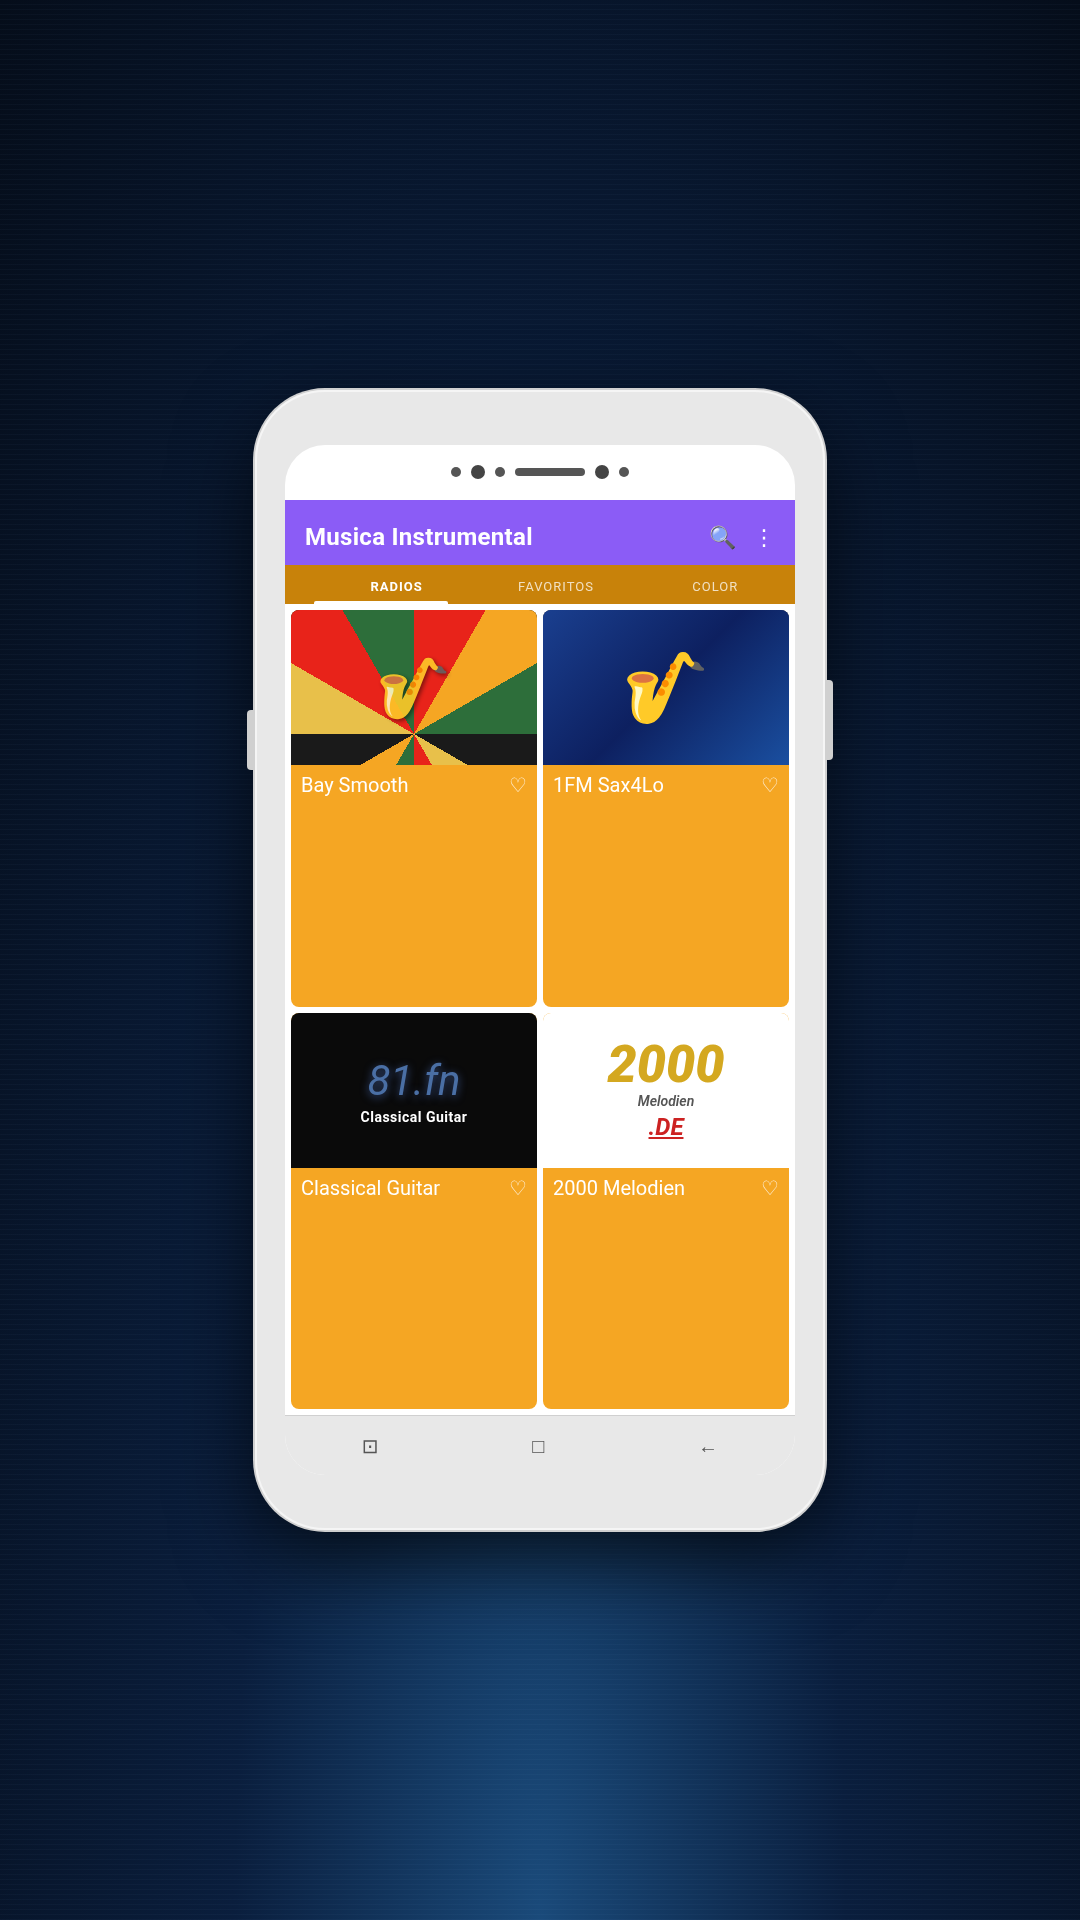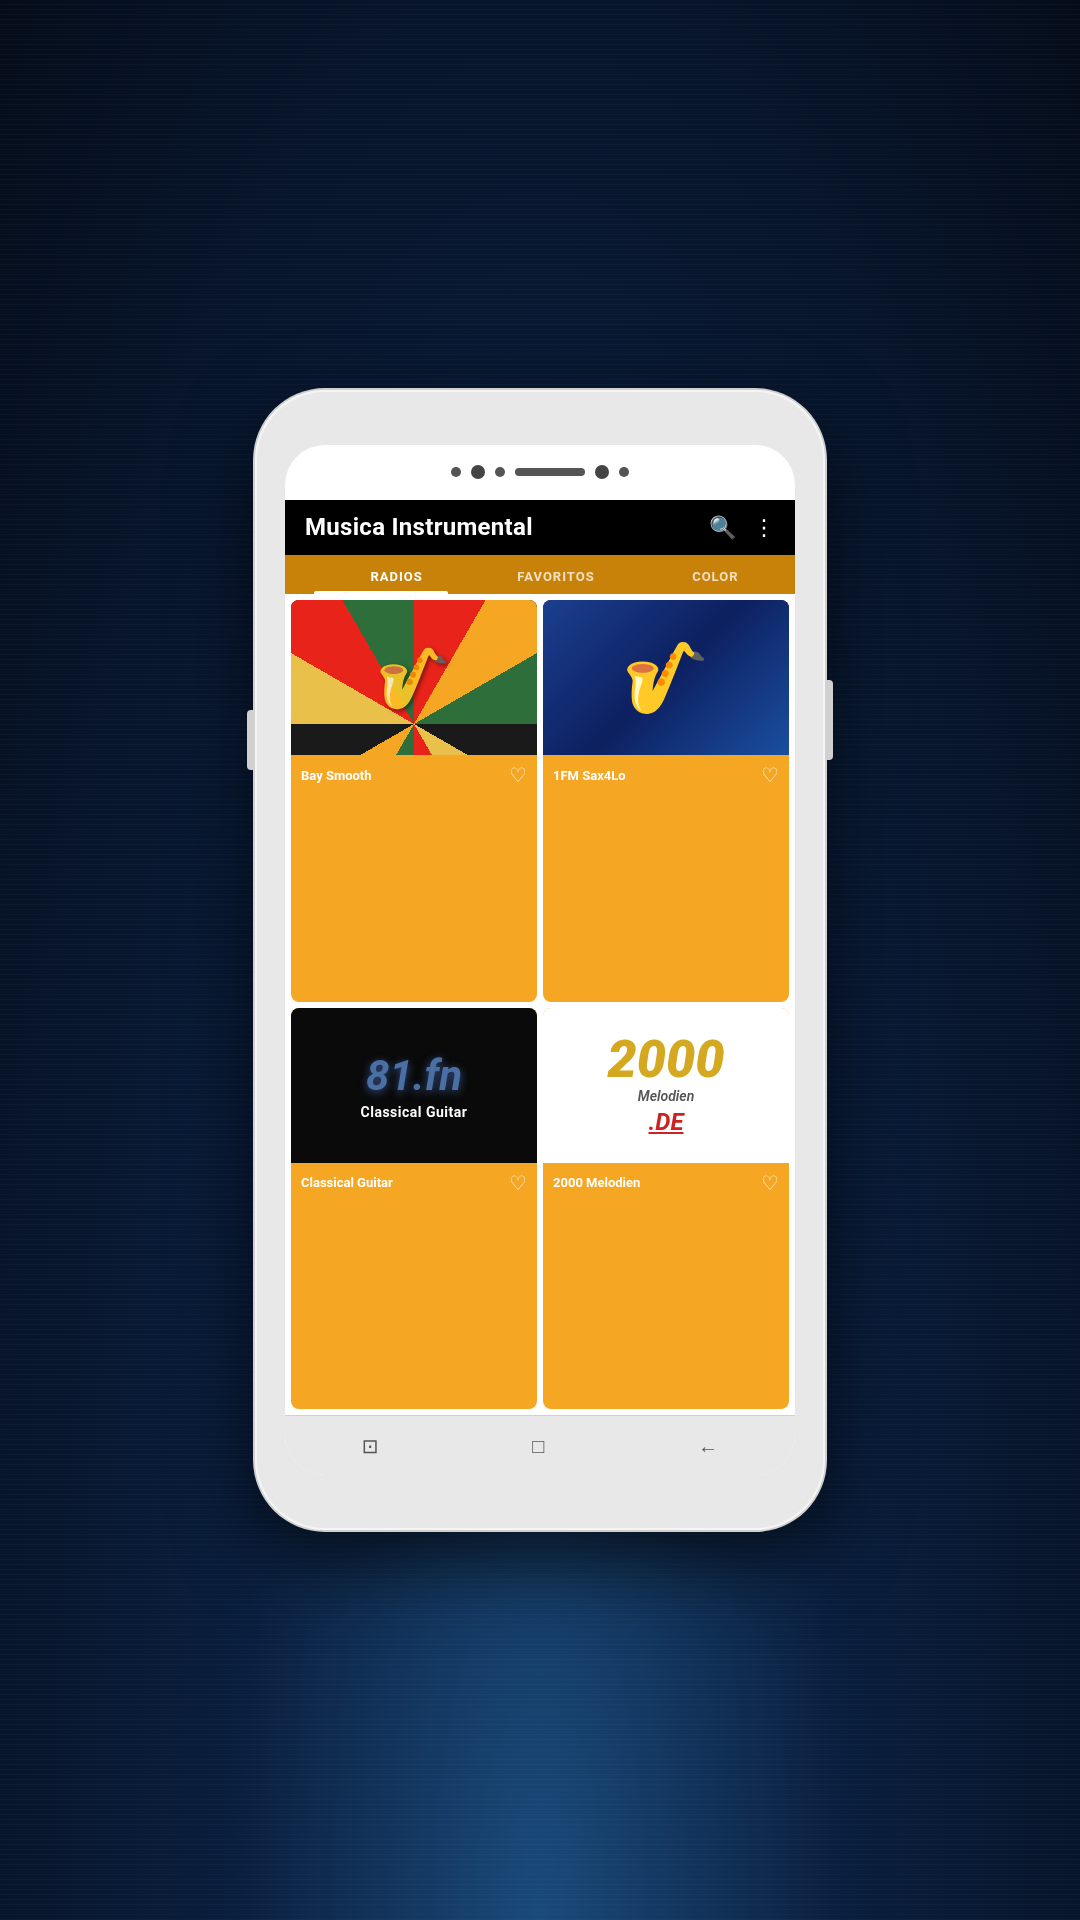--- a/index.html
+++ b/index.html
@@ -118,22 +118,22 @@
     .app-container {
       flex: 1;
       display: flex;
       flex-direction: column;
       margin-top: 55px;
       overflow: hidden;
     }
 
     
     .app-header {
-      background: #000000;
-      padding: 13px 20px 14px;
+      background: #8b5cf6;
+      padding: 23px 20px 14px;
       display: flex;
       align-items: center;
       justify-content: space-between;
       flex-shrink: 0;
     }
 
     .app-title {
       color: white;
       font-size: 24px;
       font-weight: bold;
@@ -158,21 +158,21 @@
       display: flex;
       flex-shrink: 0;
     }
 
     .tab-item {
       flex: 1;
       text-align: center;
       padding: 14px 0 10px;
       color: rgba(255,255,255,0.75);
       font-size: 13px;
-      font-weight: 700;
+      font-weight: 400;
       letter-spacing: 1px;
       cursor: pointer;
       position: relative;
     }
 
     .tab-item.active {
       color: white;
       font-weight: bold;
       padding-left: 32px;
     }
@@ -290,21 +290,21 @@
       background: #0a0a0a;
       display: flex;
       flex-direction: column;
       align-items: center;
       justify-content: center;
     }
 
     .fm-text {
       color: #4a6fa5;
       font-size: 42px;
-      font-weight: bold;
+      font-weight: normal;
       text-align: left;
       text-shadow: 0 2px 8px rgba(100,150,255,0.5);
       font-style: italic;
     }
 
     .fm-subtitle {
       color: white;
       font-size: 14px;
       font-weight: bold;
       text-align: center;
@@ -352,22 +352,22 @@
     .radio-info {
       padding: 8px 10px 6px;
       display: flex;
       align-items: center;
       justify-content: space-between;
       background: #F5A623;
     }
 
     .radio-name {
       color: white;
-      font-size: 13px;
-      font-weight: 700;
+      font-size: 20px;
+      font-weight: 400;
       white-space: nowrap;
       overflow: hidden;
       text-overflow: ellipsis;
       max-width: 75%;
     }
 
     .heart-icon {
       color: rgba(255,255,255,0.8);
       font-size: 20px;
       cursor: pointer;

